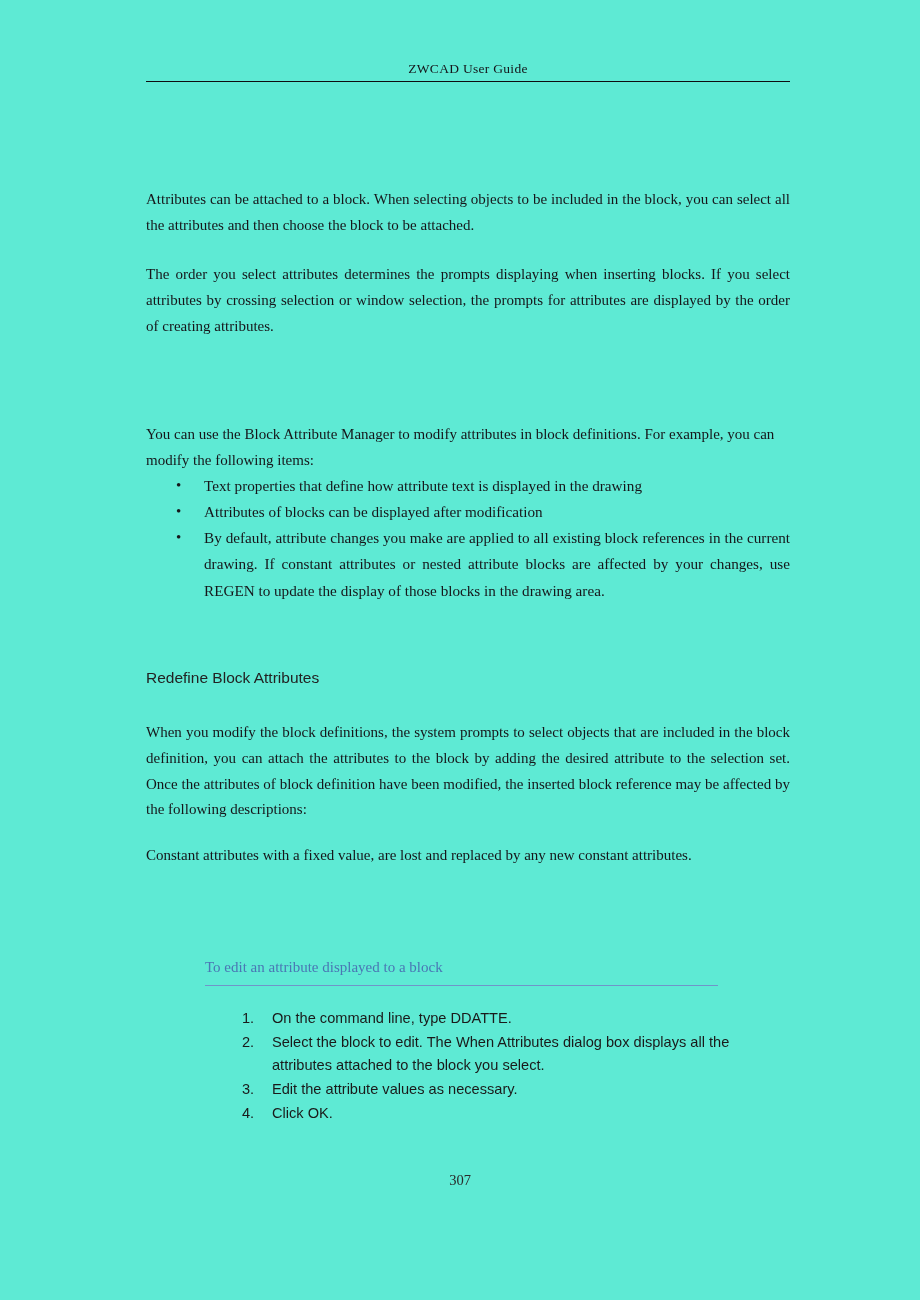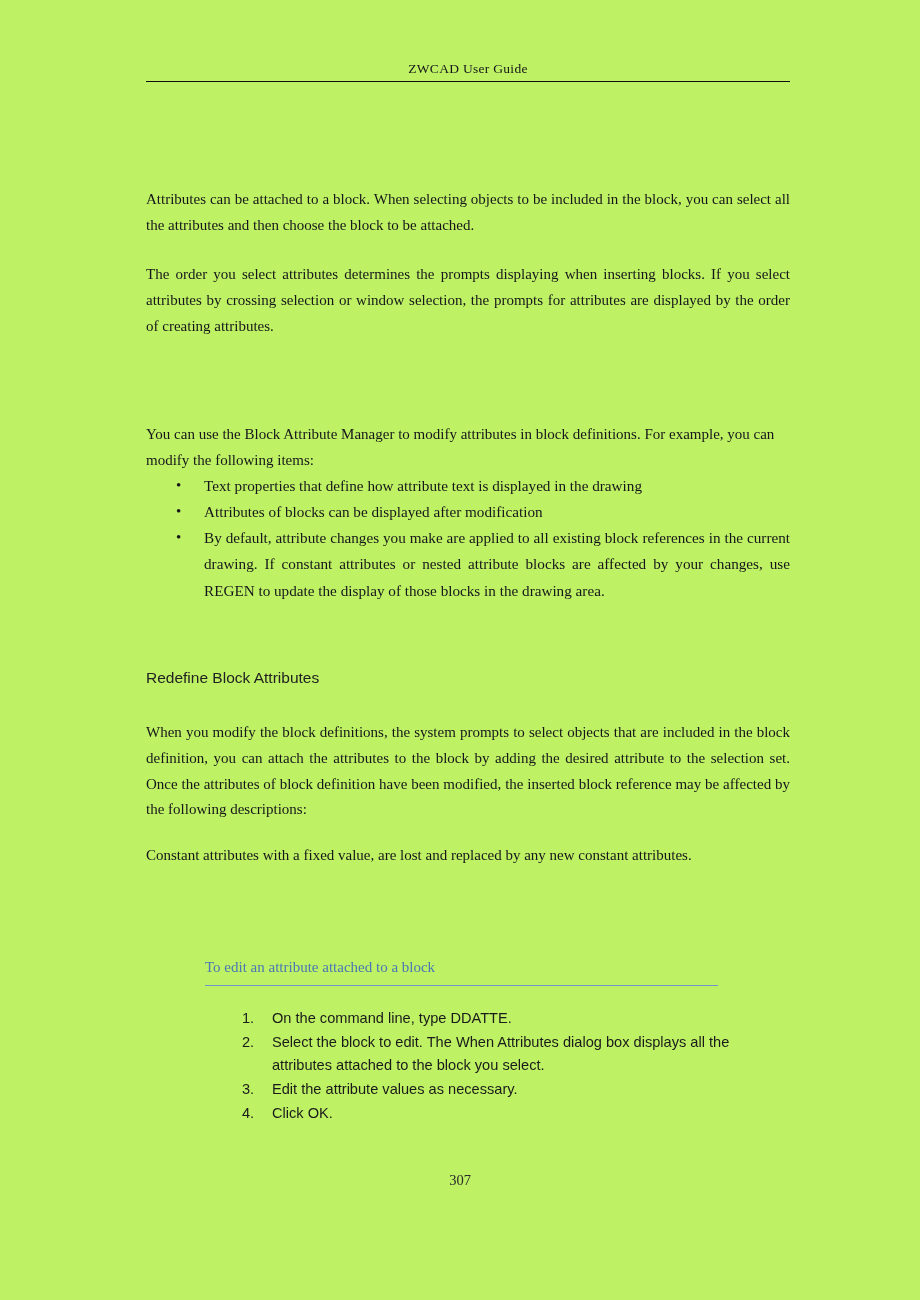--- a/index.html
+++ b/index.html
@@ -11,21 +11,21 @@
     width: 920px;
     height: 1300px;
     position: relative;
     font-family: "Liberation Serif", "DejaVu Serif", serif;
     color: #1a1a1a;
     overflow: hidden;
   }
   .page {
     position: absolute;
     inset: 0;
-    background: #bef264;
+    background: #5eead4;
   }
 
   
   .header {
     position: absolute;
     left: 146px;
     top: 62px;
     width: 644px;
   }
   .header-title {
@@ -192,21 +192,21 @@
   <div class="content" style="top:720px;">
     <p class="body">When you modify the block definitions, the system prompts to select objects that are included in the block definition, you can attach the attributes to the block by adding the desired attribute to the selection set. Once the attributes of block definition have been modified, the inserted block reference may be affected by the following descriptions:</p>
   </div>
 
   <div class="content" style="top:843px;">
     <p class="body left">Constant attributes with a fixed value, are lost and replaced by any new constant attributes.</p>
   </div>
 
 
   <div class="content" style="left:205px; top:957px; width:513px;">
-    <div class="callout-heading">To edit an attribute attached to a block</div>
+    <div class="callout-heading">To edit an attribute displayed to a block</div>
     <div class="callout-rule"></div>
   </div>
 
   <div class="content" style="left:242px; top:1007px; width:548px;">
     <ol class="steps">
       <li>
         <span class="marker">1.</span>
         <span>On the command line, type DDATTE.</span>
       </li>
       <li>

